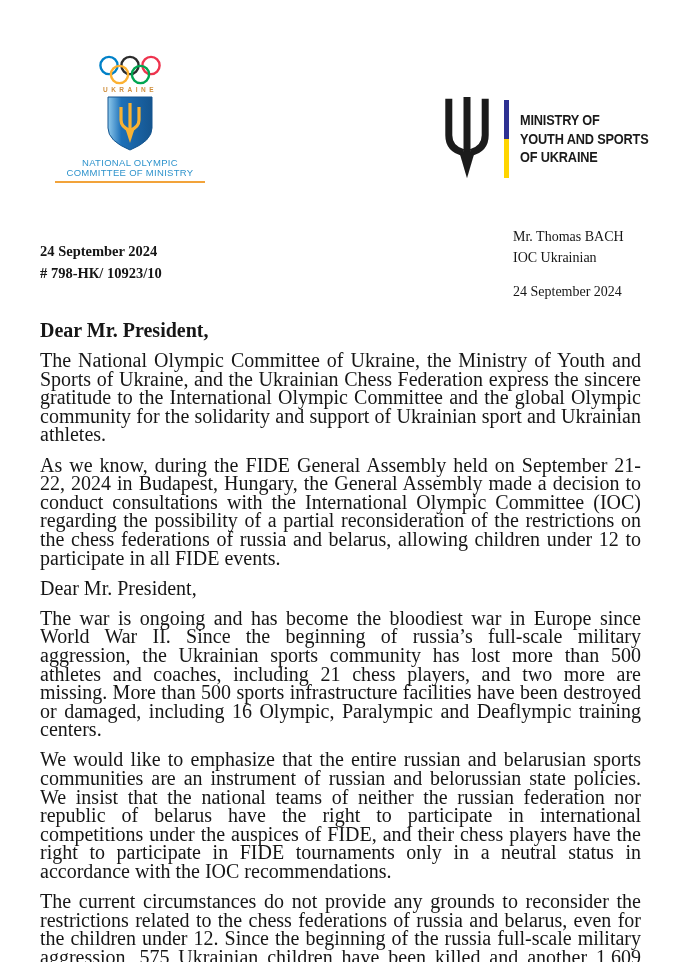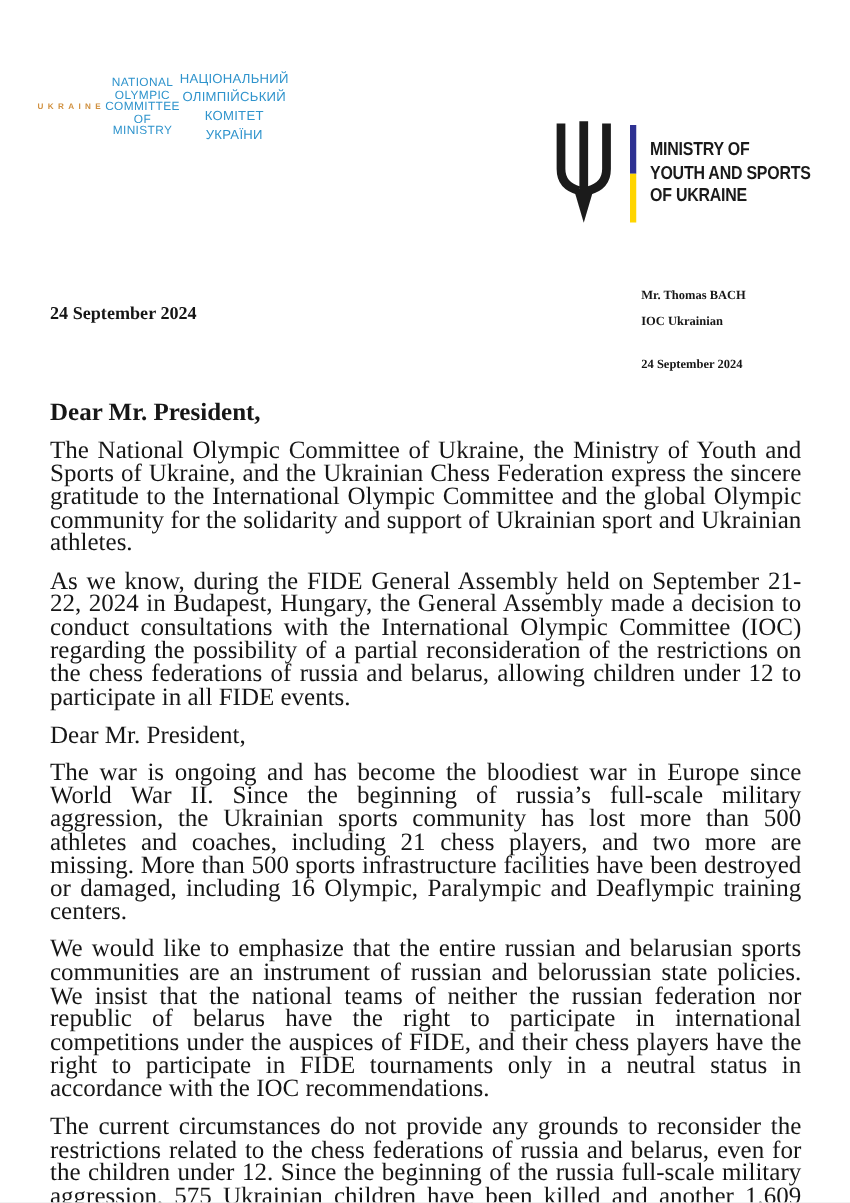--- a/index.html
+++ b/index.html
@@ -5,21 +5,21 @@
   html,body { margin:0; padding:0; background:#e8e8e8; }
   .page {
     position:relative; width:680px; height:962px; margin:0 auto;
     background:#ffffff; overflow:hidden;
     font-family:"Liberation Serif", serif; color:#161616;
   }
 
   
   .noc {
     position:absolute; left:30px; top:55px; width:200px;
-    display:flex; flex-direction:row; align-items:center;
+    display:flex; flex-direction:column; align-items:center;
     text-align:center; font-family:"Liberation Sans", sans-serif;
   }
   .noc-ukraine { font-size:6.5px; font-weight:bold; letter-spacing:3.5px; margin:1px 0 3px; }
   .noc-shield { margin-bottom:6px; }
   .noc-en { font-size:9.5px; line-height:9.5px; letter-spacing:0.3px; font-weight:500; }
   .noc-divider { width:150px; height:2px; margin:4px 0 4px; }
   .noc-uk { font-size:10.5px; line-height:15px; letter-spacing:0.2px; font-weight:500; }
 
   
   .ministry { position:absolute; left:439px; top:95px; display:flex; align-items:center; }
@@ -27,21 +27,21 @@
   .flag-bar div { flex:1; }
   .ministry-name {
     margin-left:11px; font-family:"Liberation Sans", sans-serif;
     font-weight:bold; font-size:15px; line-height:18.5px; color:#1a1a1a;
     letter-spacing:-0.2px; white-space:nowrap;
     transform:scaleX(0.85); transform-origin:left center;
   }
 
   
   .reference { position:absolute; left:40px; top:240px; font-weight:bold; font-size:14.5px; line-height:22px; }
-  .addressee { position:absolute; left:513px; top:226px; font-weight:bold; font-size:10px; line-height:21px; }
+  .addressee { position:absolute; left:513px; top:226px; font-weight:normal; font-size:14px; line-height:21px; }
   .addressee-date { margin-top:13px; }
 
   
   .body-text {
     position:absolute; left:40px; top:321px; width:601px;
     font-size:20px; line-height:18.6px; text-align:justify;
   }
   .body-text p { margin:0 0 11.5px; }
   .salutation { font-weight:bold; }
 </style>
@@ -75,24 +75,20 @@
         <path d="M14 11 V24 Q14 31 23 34.5"></path>
         <path d="M32 11 V24 Q32 31 23 34.5"></path>
       </g>
       <path d="M18.5 33 L23 47 L27.5 33 Z" fill="#f9b233"></path>
     </svg>
     <div class="noc-en" style="color: rgb(46, 147, 204);">
       <div>NATIONAL OLYMPIC</div>
       <div>COMMITTEE OF MINISTRY</div>
     </div>
     <div class="noc-divider" style="background: rgb(242, 163, 58);"></div>
-    <div class="noc-uk" style="color: rgb(46, 147, 204);">
-      <div>НАЦІОНАЛЬНИЙ ОЛІМПІЙСЬКИЙ</div>
-      <div>КОМІТЕТ УКРАЇНИ</div>
-    </div>
   </div>
 
   <div class="ministry">
     <svg width="56" height="88" viewBox="0 0 60 92">
       <g fill="none" stroke-width="7.5" stroke="#1b1b1b">
         <path d="M30 1 V60"></path>
         <path d="M10.5 3 V42 Q10.5 56.5 26 60.5"></path>
         <path d="M49.5 3 V42 Q49.5 56.5 34 60.5"></path>
       </g>
       <path d="M21.5 59 L30 88 L38.5 59 Z" fill="#1b1b1b"></path>
@@ -103,20 +99,21 @@
     </div>
     <div class="ministry-name">
       <div>MINISTRY OF</div>
       <div>YOUTH AND SPORTS</div>
       <div>OF UKRAINE</div>
     </div>
   </div>
 
   <div class="reference">
     <div>24 September 2024</div>
+    <div># 798-НК/ 10923/10</div>
   </div>
 
   <div class="addressee">
     <div>Mr. Thomas BACH</div>
     <div>IOC Ukrainian</div>
     <div class="addressee-date">24 September 2024</div>
   </div>
 
   <div class="body-text">
     <p class="salutation">Dear Mr. President,</p>

